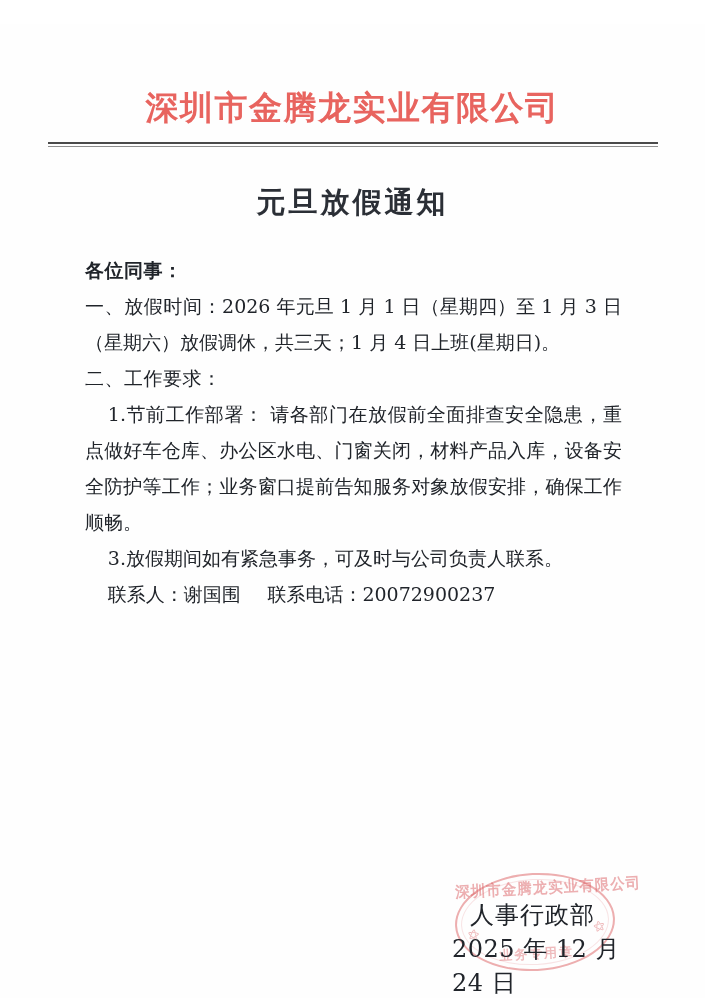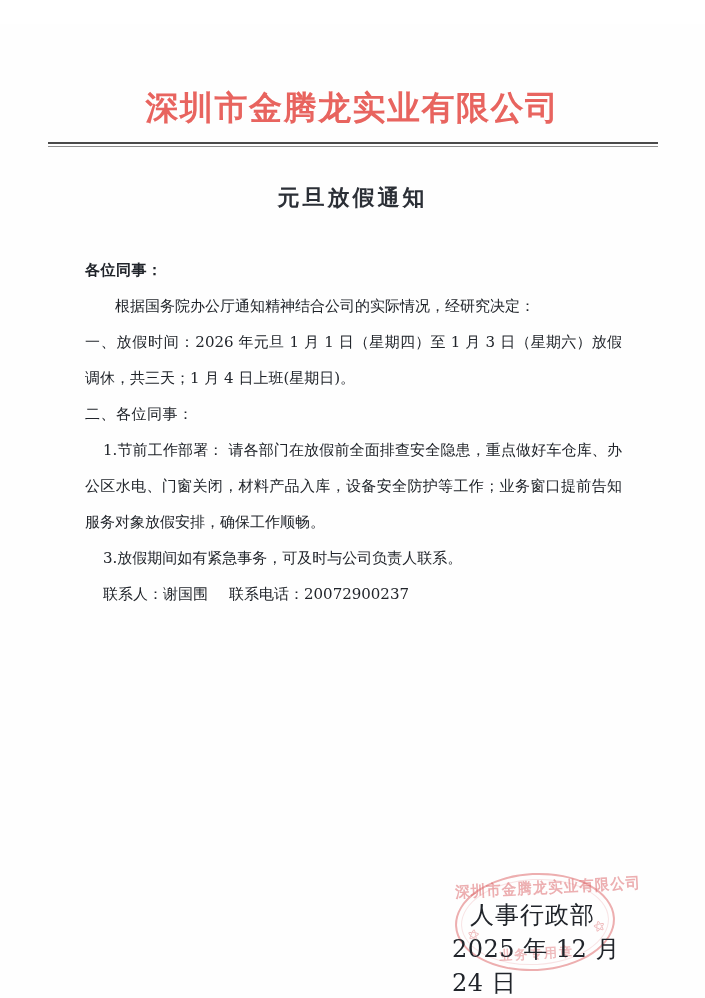--- a/index.html
+++ b/index.html
@@ -60,34 +60,34 @@
     width: 100%;
   }
 
   
   .doc-title {
     position: absolute;
     top: 159px;
     left: 0;
     width: 705px;
     text-align: center;
-    font-size: 22px;
+    font-size: 29px;
     font-weight: bold;
     letter-spacing: 3px;
     color: #2b2f36;
     font-family: "DejaVu Serif", "Liberation Serif", serif;
   }
 
   
   .body-block {
     position: absolute;
     top: 228px;
     left: 85px;
     width: 537px;
-    font-size: 15px;
+    font-size: 19px;
     line-height: 36px;
     color: #20242a;
     text-align: justify;
     text-justify: inter-ideograph;
   }
 
   .line { margin: 0; padding: 0; }
 
   .salutation {
     font-weight: bold;
@@ -204,28 +204,27 @@
     <div class="rule-gap"></div>
     <div class="rule-thin"></div>
   </div>
 
   <div class="doc-title">元旦放假通知</div>
 
   <div class="body-block">
 
     <p class="line salutation">各位同事：</p>
 
-    <p class="para">根据国务院办公厅通知精神结合公司的实际情况，经研究决定：</p>
 
     <p class="section-head">
       <span class="lead">一、放假时间：</span><span>2026 年元旦 1 月 1 日（星期四）至 1 月 3 日（星期六）放假调休，共三天；1 月 4 日上班(星期日)。</span>
     </p>
 
     <p class="section-head">
-      <span class="lead">二、各位同事：</span>
+      <span class="lead">二、工作要求：</span>
     </p>
 
     <p class="item">1.节前工作部署： 请各部门在放假前全面排查安全隐患，重点做好车仓库、办公区水电、门窗关闭，材料产品入库，设备安全防护等工作；业务窗口提前告知服务对象放假安排，确保工作顺畅。</p>
 
 
     <p class="item">3.放假期间如有紧急事务，可及时与公司负责人联系。</p>
 
     <p class="contact-line">
       <span>联系人：谢国围</span><span class="contact-gap"></span><span>联系电话：20072900237</span>
     </p>

